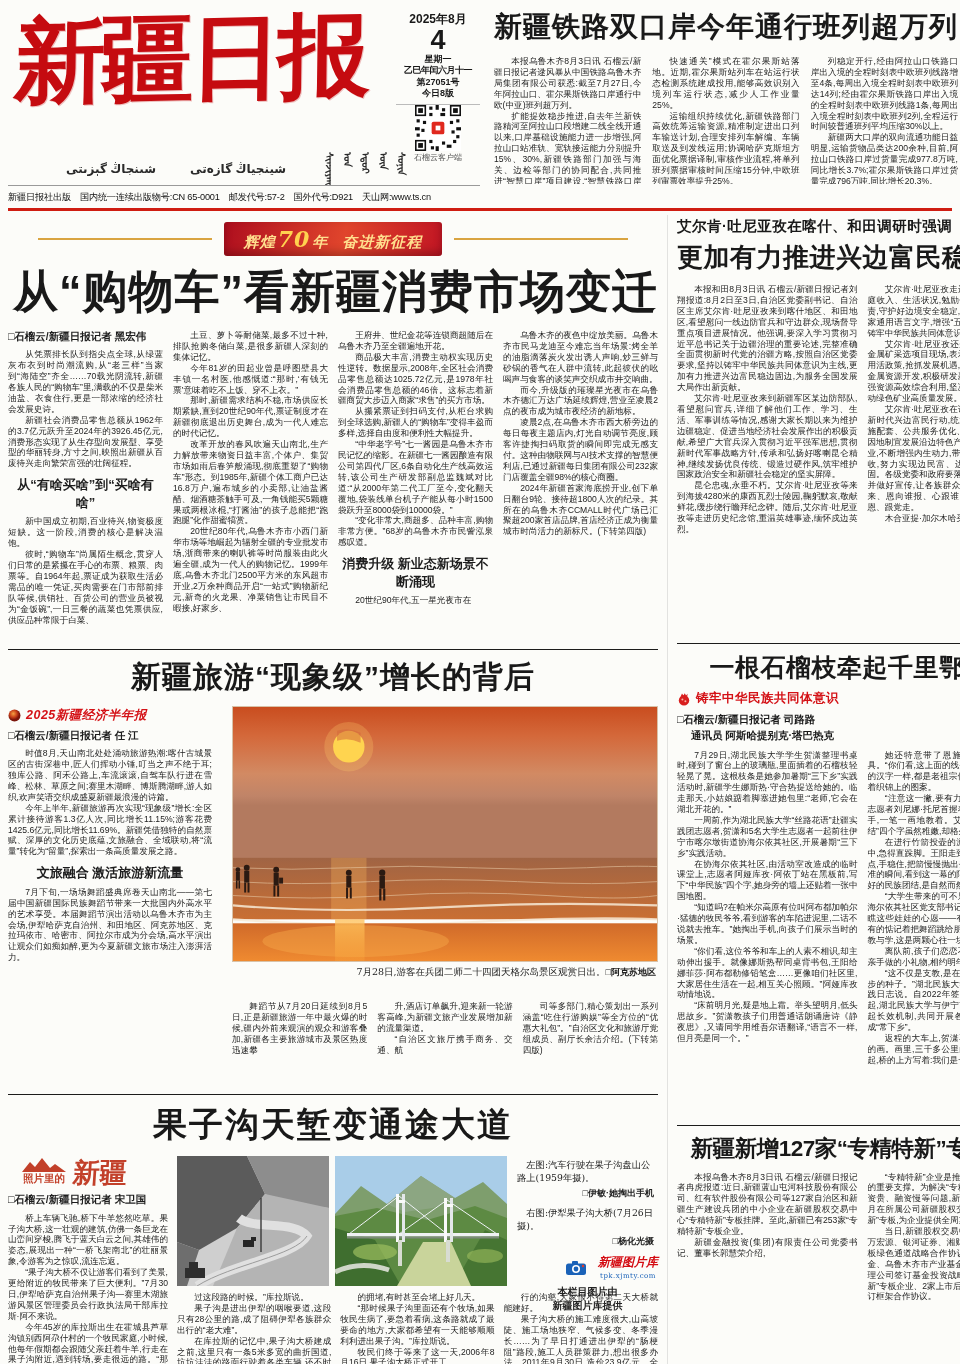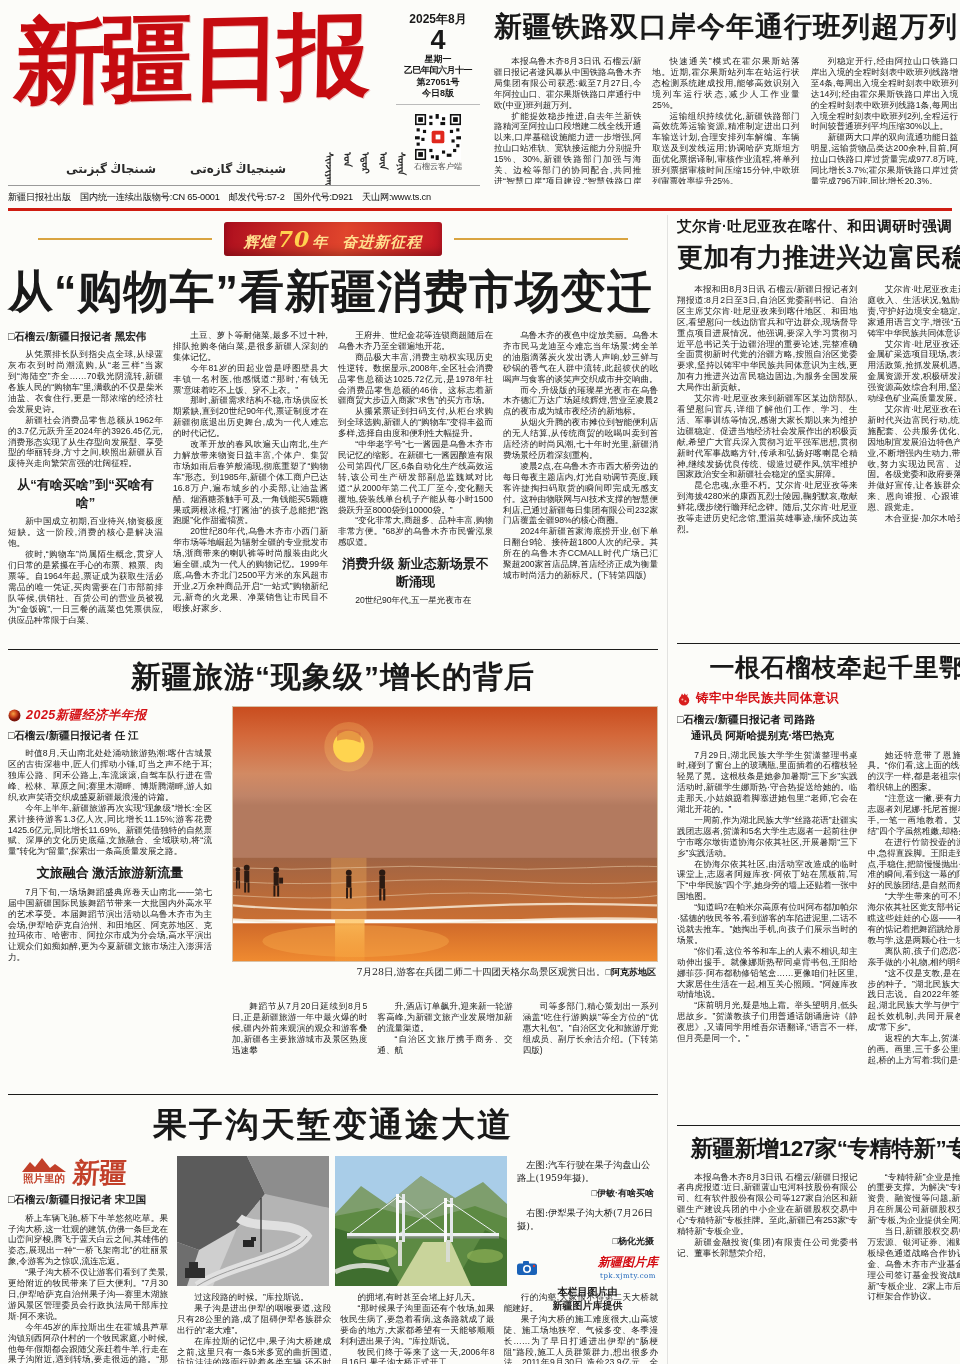--- a/index.html
+++ b/index.html
@@ -13,21 +13,21 @@
   .m-title{position:absolute;top:4px;left:6px;font-family:"DejaVu Serif","Liberation Serif",serif;
     font-weight:900;color:#c50b10;font-size:92px;line-height:1.05;letter-spacing:-4px;white-space:nowrap;
     transform:rotate(-1.2deg) skewX(-2deg);text-shadow:1px 1px 0 rgba(197,11,16,.25)}
   .m-scripts{position:absolute;left:58px;top:146px;display:flex;gap:34px;align-items:center;color:#2a2a2a;font-size:12px;font-weight:bold}
   .m-scripts .mongol{writing-mode:vertical-lr;font-size:10px;letter-spacing:1px;max-height:34px;overflow:hidden}
   .date-block{position:absolute;right:0;top:6px;width:84px;text-align:center;line-height:1.25}
   .d-month{font-size:12px;font-weight:bold}
   .d-day{font-size:27px;font-weight:900;line-height:1}
   .d-week,.d-lunar,.d-issue,.d-pages{font-size:9px;font-weight:bold}
   .d-lunar{letter-spacing:-.5px}
-  .qr-wrap{margin-top:5px;padding-top:9px;border-top:1px solid #bbb}
+  .qr-wrap{margin-top:5px;padding-top:0;border-top:1px solid #bbb}
   .qr-cap{font-size:8px;color:#555;margin-top:2px}
   .pub-line{position:absolute;left:0;bottom:0;width:472px;border-top:1px solid #9a9a9a;padding-top:5px;
     font-size:9.2px;color:#111;white-space:nowrap;letter-spacing:-.2px}
 
   .rail{flex:1;padding-left:14px}
   .rail h1{font-size:28px;font-weight:900;letter-spacing:1px;white-space:nowrap;margin:2px 0 10px 0}
   .rail-cols{display:flex;gap:11px;height:128px;overflow:hidden}
   .rail-cols .col{flex:1}
 
   .red-rule{height:3px;background:#cf1d12;margin:2px 8px 0 8px}
@@ -44,21 +44,21 @@
   .byline{font-weight:bold;font-size:10.5px;margin-bottom:6px;text-indent:0 !important}
 
   
   .banner-row{display:flex;align-items:center;gap:12px;margin:7px 30px 4px 30px}
   .banner-row .gold-line{flex:1;height:2px;background:#d9a441}
   .banner{background:linear-gradient(100deg,#ae0e1e,#e0452c 55%,#c11523);color:#ffdf8e;
     font-style:italic;font-weight:900;font-size:15px;padding:4px 20px;border-radius:3px;
     box-shadow:inset 0 -4px 8px rgba(0,0,0,.25);white-space:nowrap;letter-spacing:1px}
   .banner .num{font-size:22px;color:#ffd24f;padding:0 2px;font-family:"DejaVu Serif",serif}
   .banner .sp2{margin-left:14px}
-  .c-headline{font-size:45px;font-weight:900;text-align:left;letter-spacing:1px;margin:6px 0 8px 0;white-space:nowrap}
+  .c-headline{font-size:45px;font-weight:900;text-align:right;letter-spacing:1px;margin:6px 0 8px 0;white-space:nowrap}
   .c-cols{display:flex;gap:10px;height:312px;overflow:hidden}
   .c-cols .col{flex:1}
   .subhead{font-size:13px;font-weight:800;text-align:center;line-height:1.35;margin:7px 0 5px 0}
 
   
   .edge-kicker{font-size:14.5px;font-weight:800;letter-spacing:.5px;white-space:nowrap;margin-top:2px}
   .edge-headline{font-size:26px;font-weight:900;letter-spacing:.5px;white-space:nowrap;margin:4px 0 9px 0}
   .two-cols{display:flex;gap:10px;overflow:hidden}
   .two-cols .col{flex:1}
   .edge-cols{height:352px}
@@ -91,21 +91,21 @@
   .pb-small{color:#c2402a;font-weight:900;font-size:10.5px;white-space:nowrap}
   .pb-big{color:#c2402a;font-weight:900;font-size:27px;font-family:"DejaVu Serif",serif;line-height:.95;transform:skewX(-4deg)}
   .b-right{flex:1}
   .b-photos{display:flex;gap:6px;height:130px}
   .photo-bw{width:152px;height:130px;flex:none;display:block}
   .photo-bridge{width:172px;height:130px;flex:none;display:block}
   .b-caps{flex:1;font-family:"DejaVu Serif","Liberation Serif",serif;font-size:9.3px;line-height:1.45;color:#222;padding:2px 0 0 4px}
   .b-caps .cap{text-indent:1em}
   .b-caps .credit{text-align:right;font-family:"Liberation Sans",sans-serif;font-weight:bold;font-size:9px;padding-right:4px;margin:2px 0 6px 0}
   .piclib{margin-top:4px;text-align:center}
-  .piclib-row{display:flex;align-items:center;justify-content:space-between;gap:12px}
+  .piclib-row{display:flex;align-items:center;justify-content:flex-end;gap:12px}
   .piclib-name{color:#d40b12;font-weight:900;font-size:12px;font-style:italic}
   .piclib-url{color:#1a62b8;font-size:7px;letter-spacing:.5px}
   .piclib-note{font-weight:800;font-size:10px;line-height:1.45;margin-top:3px;font-family:"Liberation Sans",sans-serif}
   .b-cols{display:flex;gap:9px;height:112px;overflow:hidden;margin-top:6px}
   .b-cols .col{flex:1}
 </style>
 </head>
 <body>
 
 <div class="page">
@@ -232,21 +232,20 @@
                 <p>“变化非常大,商超多、品种丰富,购物非常方便。”68岁的乌鲁木齐市民訾泓泉感叹道。</p>
               </div>
             <h3 class="subhead">消费升级 新业态新场景不断涌现</h3>
             <div class="paras">
                 <p>20世纪90年代,五一星光夜市在</p>
               </div>
           </div>
           <div class="col paras">
               <p>乌鲁木齐的夜色中绽放美丽。乌鲁木齐市民马龙迪至今难忘当年场景:烤全羊的油脂滴落炭火发出诱人声响,炒三鲜与砂锅的香气在人群中流转,此起彼伏的吆喝声与食客的谈笑声交织成市井交响曲。</p>
               <p>而今,升级版的璀璨星光夜市在乌鲁木齐德汇万达广场延续辉煌,营业至凌晨2点的夜市成为城市夜经济的新地标。</p>
-              <p>从烟火升腾的夜市摊位到智能便利店的无人结算,从传统商贸的吆喝叫卖到首店经济的时尚风潮,七十年时光里,新疆消费场景经历着深刻重构。</p>
               <p>凌晨2点,在乌鲁木齐市西大桥旁边的每日每夜主题店内,灯光自动调节亮度,顾客许捷掏扫码取货的瞬间即完成无感支付。这种由物联网与AI技术支撑的智慧便利店,已通过新疆每日集团有限公司232家门店覆盖全疆98%的核心商圈。</p>
               <p>2024年新疆首家海底捞开业,创下单日翻台9轮、接待超1800人次的纪录。其所在的乌鲁木齐CCMALL时代广场已汇聚超200家首店品牌,首店经济正成为衡量城市时尚活力的新标尺。(下转第四版)</p>
             </div>
         </div>
       </section>
 
       <div class="rule"></div>
 
       <section>
         <h2 class="t-headline">新疆旅游“现象级”增长的背后</h2>
@@ -428,21 +427,21 @@
                     <rect x="115" y="42" width="3" height="44" fill="#e4e7ea"></rect>
                   <rect x="61" y="44" width="9" height="3" fill="#fafafa"></rect>
                     <rect x="109" y="48" width="9" height="3" fill="#fafafa"></rect>
                   <rect x="63" y="84" width="4" height="26" fill="#d8dcd2"></rect>
                     <rect x="111" y="84" width="4" height="22" fill="#d8dcd2"></rect>
                 </g>
                 <path d="M0,116 Q26,104 54,114" stroke="#cfd6c8" stroke-width="5" fill="none"></path>
               </svg>
               <div class="b-caps">
                 <div class="cap">左图:汽车行驶在果子沟盘山公路上(1959年摄)。</div>
-                <div class="credit">□伊敏·有啥买啥</div>
+                <div class="credit">□伊敏·她掏出手机</div>
                 <div class="cap">右图:伊犁果子沟大桥(7月26日摄)。</div>
                 <div class="credit">□杨化光摄</div>
                 <div class="piclib">
                   <div class="piclib-row">
                     <svg width="20" height="14" viewBox="0 0 20 14">
                       <rect x="0" y="2.5" width="20" height="11.5" rx="2.5" fill="#1a62b8"></rect>
                       <rect x="6" y="0" width="6" height="4" rx="1" fill="#1a62b8"></rect>
                       <circle cx="10" cy="8" r="4" fill="#fff"></circle>
                         <circle cx="10" cy="8" r="2.4" fill="#1a62b8"></circle>
                       <circle cx="17" cy="5" r="1.2" fill="#e23a2a"></circle>

